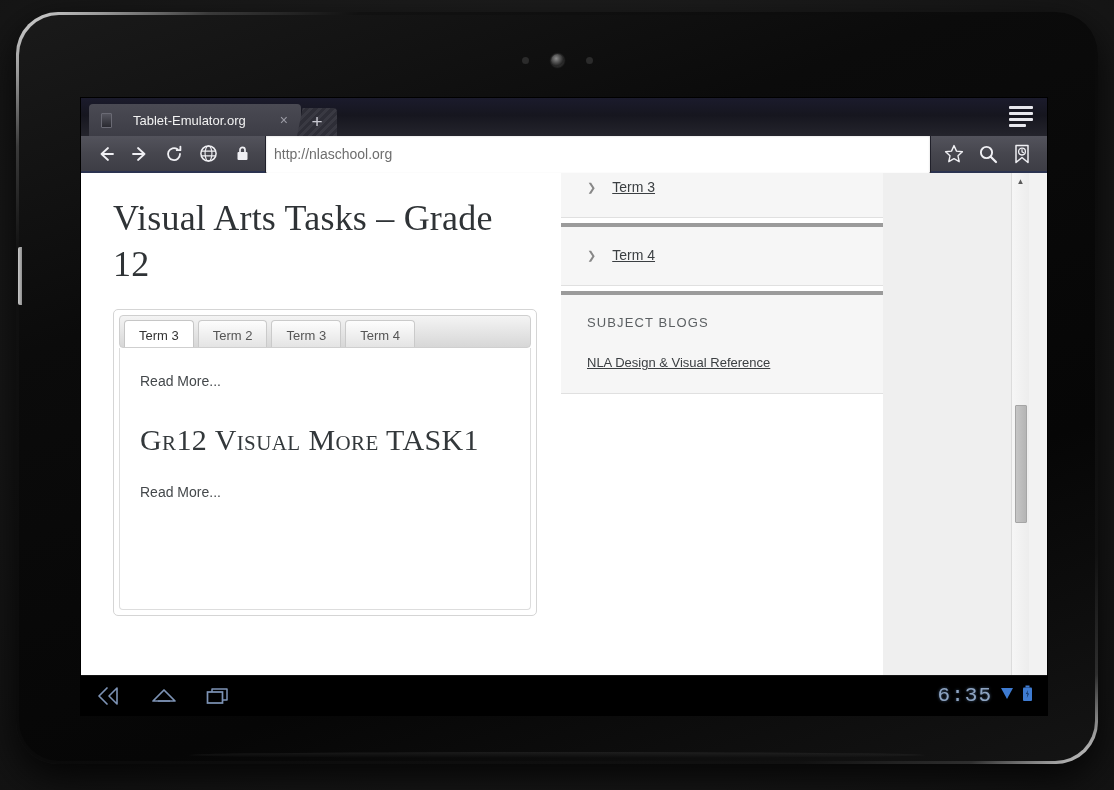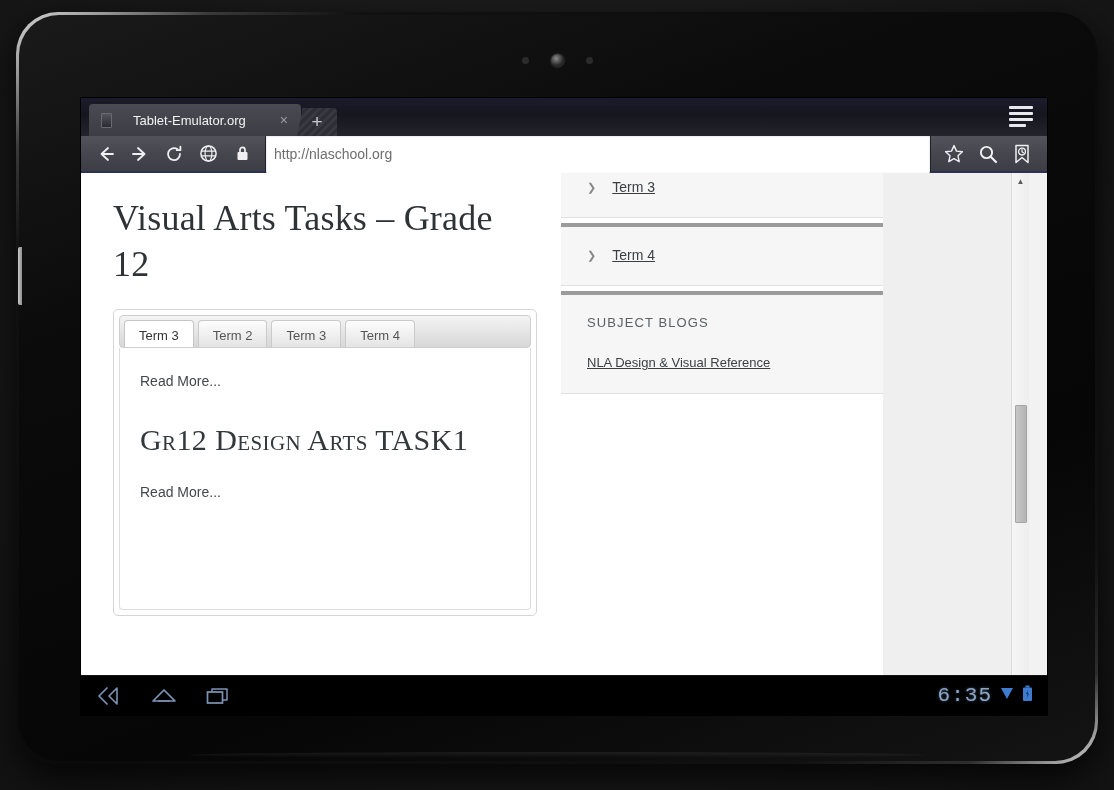--- a/index.html
+++ b/index.html
@@ -530,21 +530,21 @@
                     <div class="term-tab active">Term 3</div>
                     <div class="term-tab">Term 2</div>
                     <div class="term-tab">Term 3</div>
                     <div class="term-tab">Term 4</div>
                   </div>
                   <div class="tabs-panel">
                     <div class="post-block">
                       <a class="read-more">Read More...</a>
                     </div>
                     <div class="post-block">
-                      <h2 class="post-title">Gr12 Design Arts TASK1</h2>
+                      <h2 class="post-title">Gr12 Visual More TASK1</h2>
                       <a class="read-more">Read More...</a>
                     </div>
                   </div>
                 </div>
               </div>
 
               <div class="side-col">
                 <div class="widget first">
                   <div class="side-link-row">
                     <span class="chev">❯</span>

